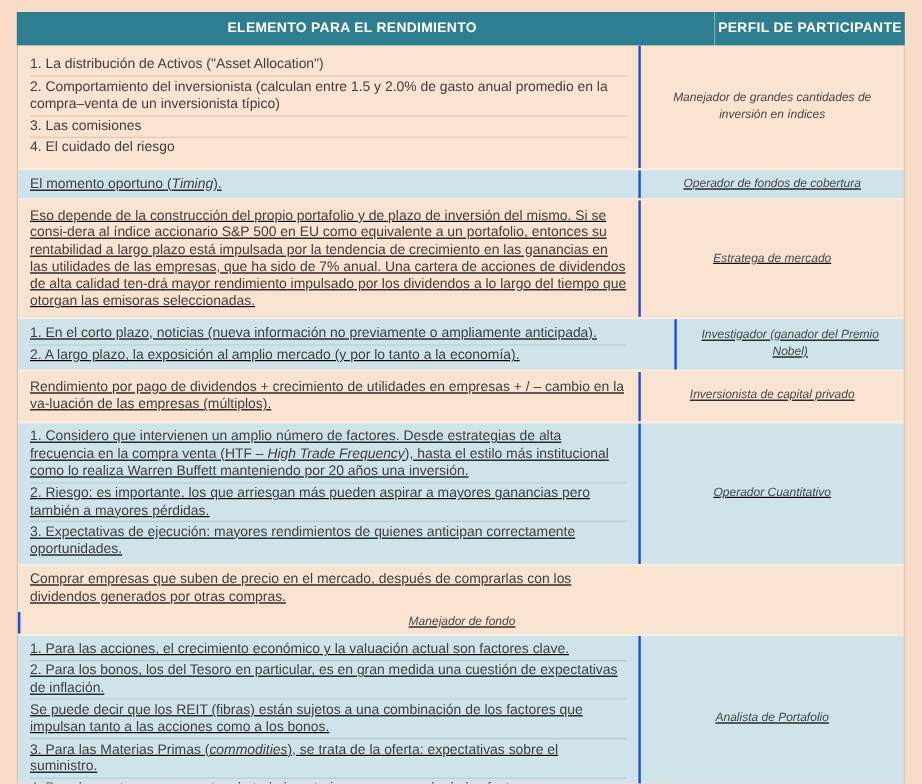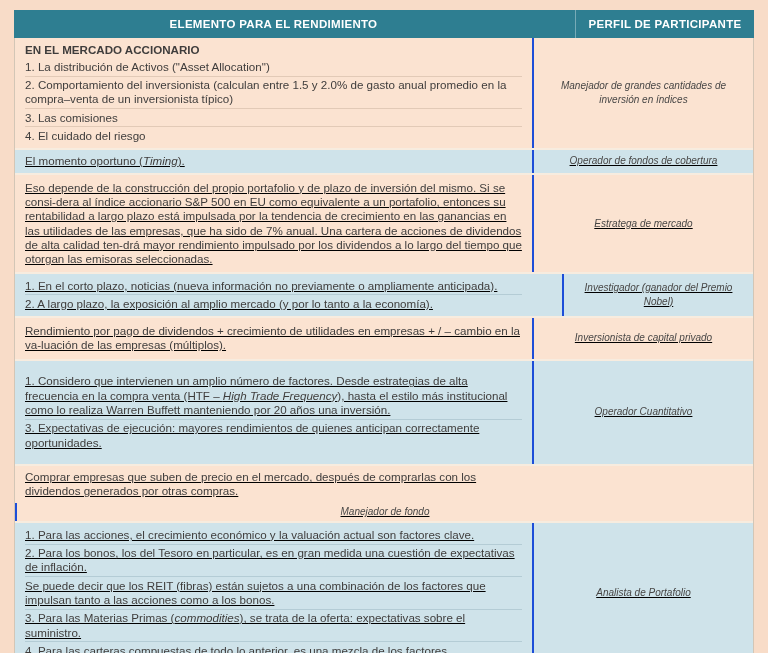--- a/index.html
+++ b/index.html
@@ -8,21 +8,21 @@
     --page-bg:#f8dcc8; --body-text:#3f3d3c;
     --footer-text:#998f82; --footer-bar:#ddd2c2;
   }
   *{margin:0;padding:0;}
   html,body{width:768px;height:653px;overflow:hidden;}
   body{background:var(--page-bg);font-family:"Liberation Sans",sans-serif;}
   .table{margin:10px 14px 0;}
   .thead{display:flex;height:28px;background:var(--header-bg);color:var(--header-text);
          font-weight:bold;font-size:11.5px;letter-spacing:.3px;}
   .th{display:flex;align-items:center;justify-content:center;text-align:center;}
-  .th1{width:519px;}
+  .th1{width:519px;margin-left:20px;}
   .th2{flex:1;border-left:1px solid rgba(255,255,255,.35);margin-left:42px;}
   .tbody{border:1px solid #d3c6b6;border-top:0;box-sizing:border-box;}
   .row{display:flex;box-sizing:border-box;}
   .row + .row{border-top:2px solid #f7ecdf;text-decoration:underline;}
   .row.peach{background:var(--row-peach);}
   .row.blue{background:var(--row-blue);}
   .cell-left{width:517px;box-sizing:border-box;padding:3px 10px;display:flex;
              flex-direction:column;justify-content:center;
              font-size:11.6px;line-height:14.3px;color:var(--body-text);}
   .line{padding:1.5px 0;}
@@ -38,21 +38,20 @@
 <body>
 
 <div class="table">
   <div class="thead">
     <div class="th th1">ELEMENTO PARA EL RENDIMIENTO</div>
     <div class="th th2">PERFIL DE PARTICIPANTE</div>
   </div>
   <div class="tbody">
       <div class="row peach" style="min-height: 102px;">
         <div class="cell-left">
-          <div class="line heading"><b>EN EL MERCADO ACCIONARIO</b></div>
           <div class="line">1. La distribución de Activos ("Asset Allocation")</div>
           <div class="line">2. Comportamiento del inversionista (calculan entre 1.5 y 2.0% de gasto anual promedio en la compra–venta de un inversionista típico)</div>
           <div class="line">3. Las comisiones</div>
           <div class="line">4. El cuidado del riesgo</div>
         </div>
         <div class="cell-right">Manejador de grandes cantidades de inversión en índices</div>
       </div>
       <div class="row blue" style="min-height: 23px;">
         <div class="cell-left">
           <div class="line">El momento oportuno (<i>Timing</i>).</div>
@@ -74,20 +73,21 @@
       </div>
       <div class="row peach" style="min-height: 43px;">
         <div class="cell-left">
           <div class="line">Rendimiento por pago de dividendos + crecimiento de utilidades en empresas + / – cambio en la va-luación de las empresas (múltiplos).</div>
         </div>
         <div class="cell-right">Inversionista de capital privado</div>
       </div>
       <div class="row blue" style="min-height: 105px;">
         <div class="cell-left">
           <div class="line">1. Considero que intervienen un amplio número de factores. Desde estrategias de alta frecuencia en la compra venta (HTF – <i>High Trade Frequency</i>), hasta el estilo más institucional como lo realiza Warren Buffett manteniendo por 20 años una inversión.</div>
+          <div class="line">2. Riesgo: es importante, los que arriesgan más pueden aspirar a mayores ganancias pero también a mayores pérdidas.</div>
           <div class="line">3. Expectativas de ejecución: mayores rendimientos de quienes anticipan correctamente oportunidades.</div>
         </div>
         <div class="cell-right">Operador Cuantitativo</div>
       </div>
       <div class="row peach" style="min-height: 42px; flex-direction: column;">
         <div class="cell-left">
           <div class="line">Comprar empresas que suben de precio en el mercado, después de comprarlas con los dividendos generados por otras compras.</div>
         </div>
         <div class="cell-right">Manejador de fondo</div>
       </div>

